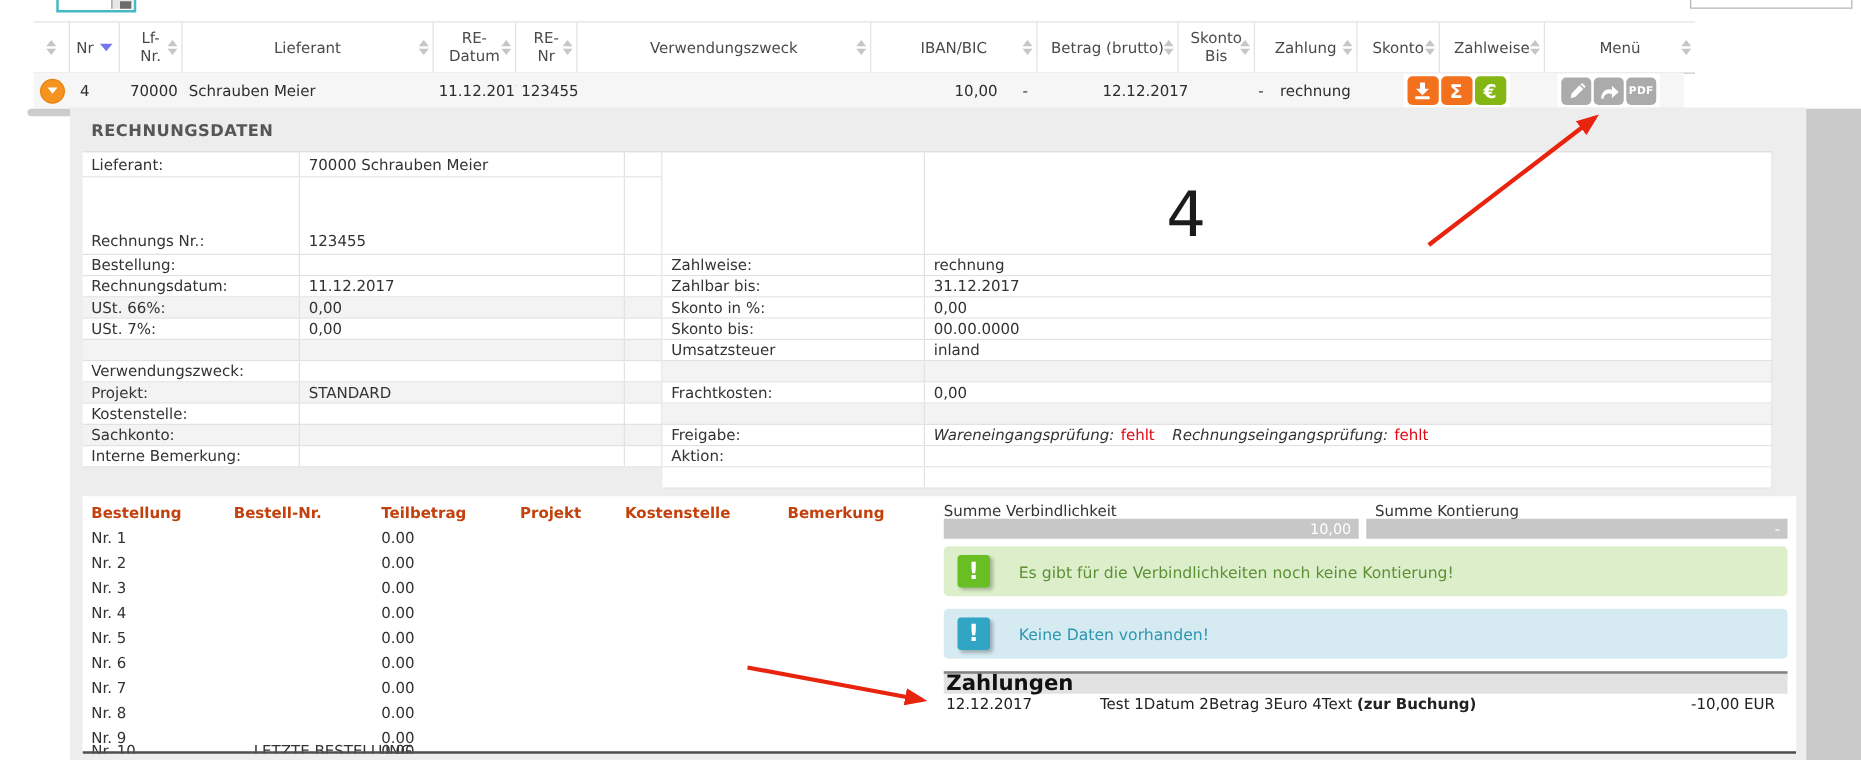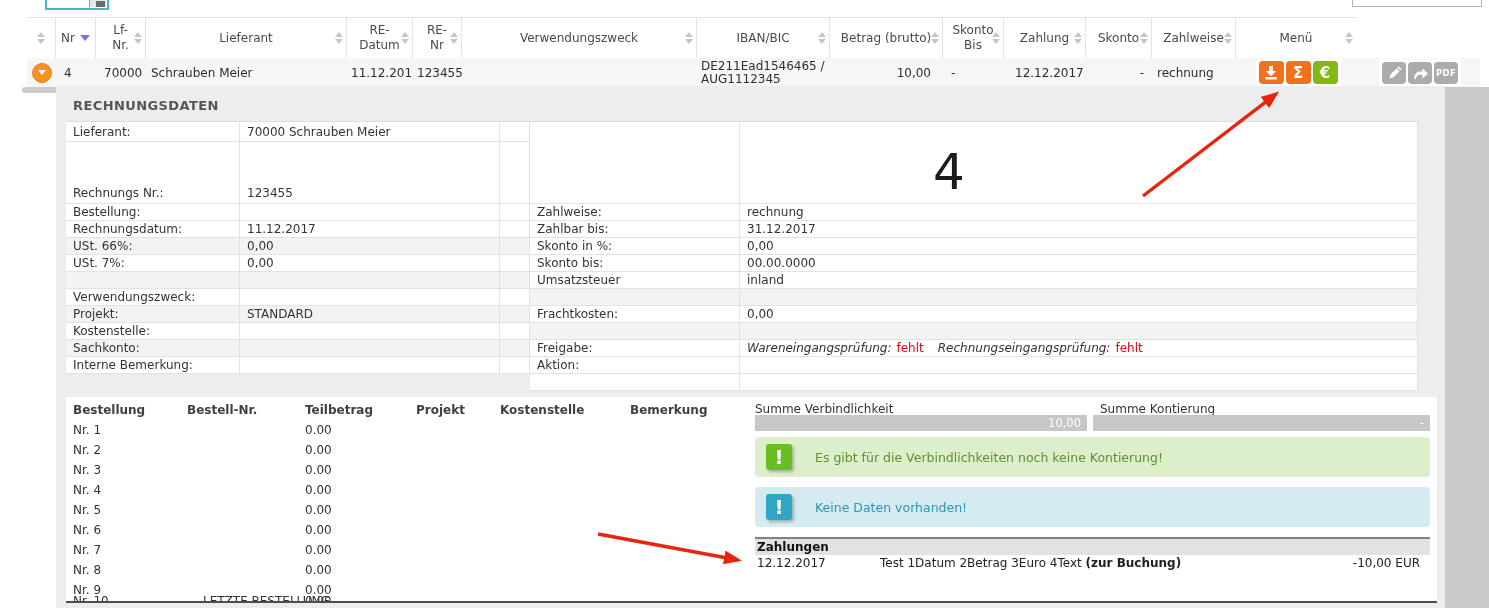--- a/index.html
+++ b/index.html
@@ -58,21 +58,21 @@
   .frow.alt{background:#f3f3f3;}
   .fcell{display:flex;align-items:center;border-right:1px solid #e2e2e2;box-sizing:border-box;
          padding-left:7px;overflow:hidden;white-space:nowrap;font-size:12px;color:#333;}
   .frow.tall .fcell{align-items:flex-end;padding-bottom:3px;}
   .fred{color:var(--warn-red);margin-right:14px;}
   .fital{font-style:italic;margin-right:5px;}
   #watermark{position:absolute;left:877px;top:57px;font-size:50px;color:#1b1b1b;}
 
   
   #bottom-box{position:absolute;left:10px;top:311px;width:1371px;height:206px;background:#fff;overflow:hidden;}
-  .bhead span{position:absolute;top:6px;font-size:12px;font-weight:bold;color:#404040;}
+  .bhead span{position:absolute;top:6px;font-size:12px;font-weight:bold;color:#c2410c;}
   .brow{position:absolute;font-size:12px;color:#333;height:16px;}
   .brow span{position:absolute;white-space:nowrap;}
   .b-nr{left:7px;} .b-bestell{left:137px;} .b-betrag{left:239px;}
   #bottom-line{position:absolute;left:0;top:204px;width:1371px;height:3px;background:#4e4e4e;}
 
   
   #right-section{position:absolute;left:689px;top:0;width:675px;height:206px;font-size:12px;}
   .sum-label{position:absolute;top:5px;color:#333;}
   .bar{position:absolute;top:18px;height:16px;background:var(--bar-bg);color:#fff;
        text-align:right;line-height:16px;padding-right:6px;box-sizing:border-box;font-size:11.5px;}
@@ -81,21 +81,21 @@
        display:flex;align-items:center;justify-content:center;box-shadow:2px 2px 3px rgba(0,0,0,.25);}
   .alert .atext{margin-left:23px;font-size:12.5px;}
   #alert-success{top:40px;background:var(--success-bg);}
   #alert-success .bang{background:var(--success-icon);}
   #alert-success .atext{color:var(--success-text);}
   #alert-info{top:90px;background:var(--info-bg);}
   #alert-info .bang{background:var(--info-icon);}
   #alert-info .atext{color:var(--info-text);}
   #zahlungen-bar{position:absolute;left:0;top:140px;width:675px;height:16px;background:#e2e2e2;
        border-top:2px solid #818181;box-sizing:content-box;}
-  #zahlungen-bar span{font-size:12px;font-weight:bold;color:#111;line-height:16px;margin-left:2px;}
+  #zahlungen-bar span{font-size:17px;font-weight:bold;color:#111;line-height:16px;margin-left:2px;}
   #payment-row{position:absolute;left:0;top:159px;width:675px;height:16px;color:#222;}
   #payment-row .pdate{position:absolute;left:2px;}
   #payment-row .ptext{position:absolute;left:125px;white-space:nowrap;}
   #payment-row .pamount{position:absolute;right:10px;}
 
   #vscroll-strip{position:absolute;left:1445px;top:87px;width:44px;height:521px;background:#c9c9c9;}
 
   #annotations{position:absolute;left:0;top:0;width:1489px;height:608px;pointer-events:none;}
 </style>
 </head>
@@ -222,23 +222,20 @@
       </div>
     <div class="rcell" style="width:66px;padding-left:4px">
         <span>11.12.2017</span>
       </div>
     <div class="rcell" style="width:49px;padding-left:4px">
         <span>123455</span>
       </div>
     <div class="rcell" style="width:235px;padding-left:5px">
         <span></span>
       </div>
-    <div class="rcell iban" style="width:133px">
-      <span><span>DE211Ead1546465 /</span><br><span>AUG1112345</span></span>
-    </div>
     <div class="rcell" style="width:113px;justify-content:flex-end;padding-right:12px">
         <span>10,00</span>
       </div>
     <div class="rcell" style="width:61px;padding-left:8px">
         <span>-</span>
       </div>
     <div class="rcell" style="width:82px;padding-left:11px">
         <span>12.12.2017</span>
       </div>
     <div class="rcell" style="width:66px;justify-content:flex-end;padding-right:8px">

